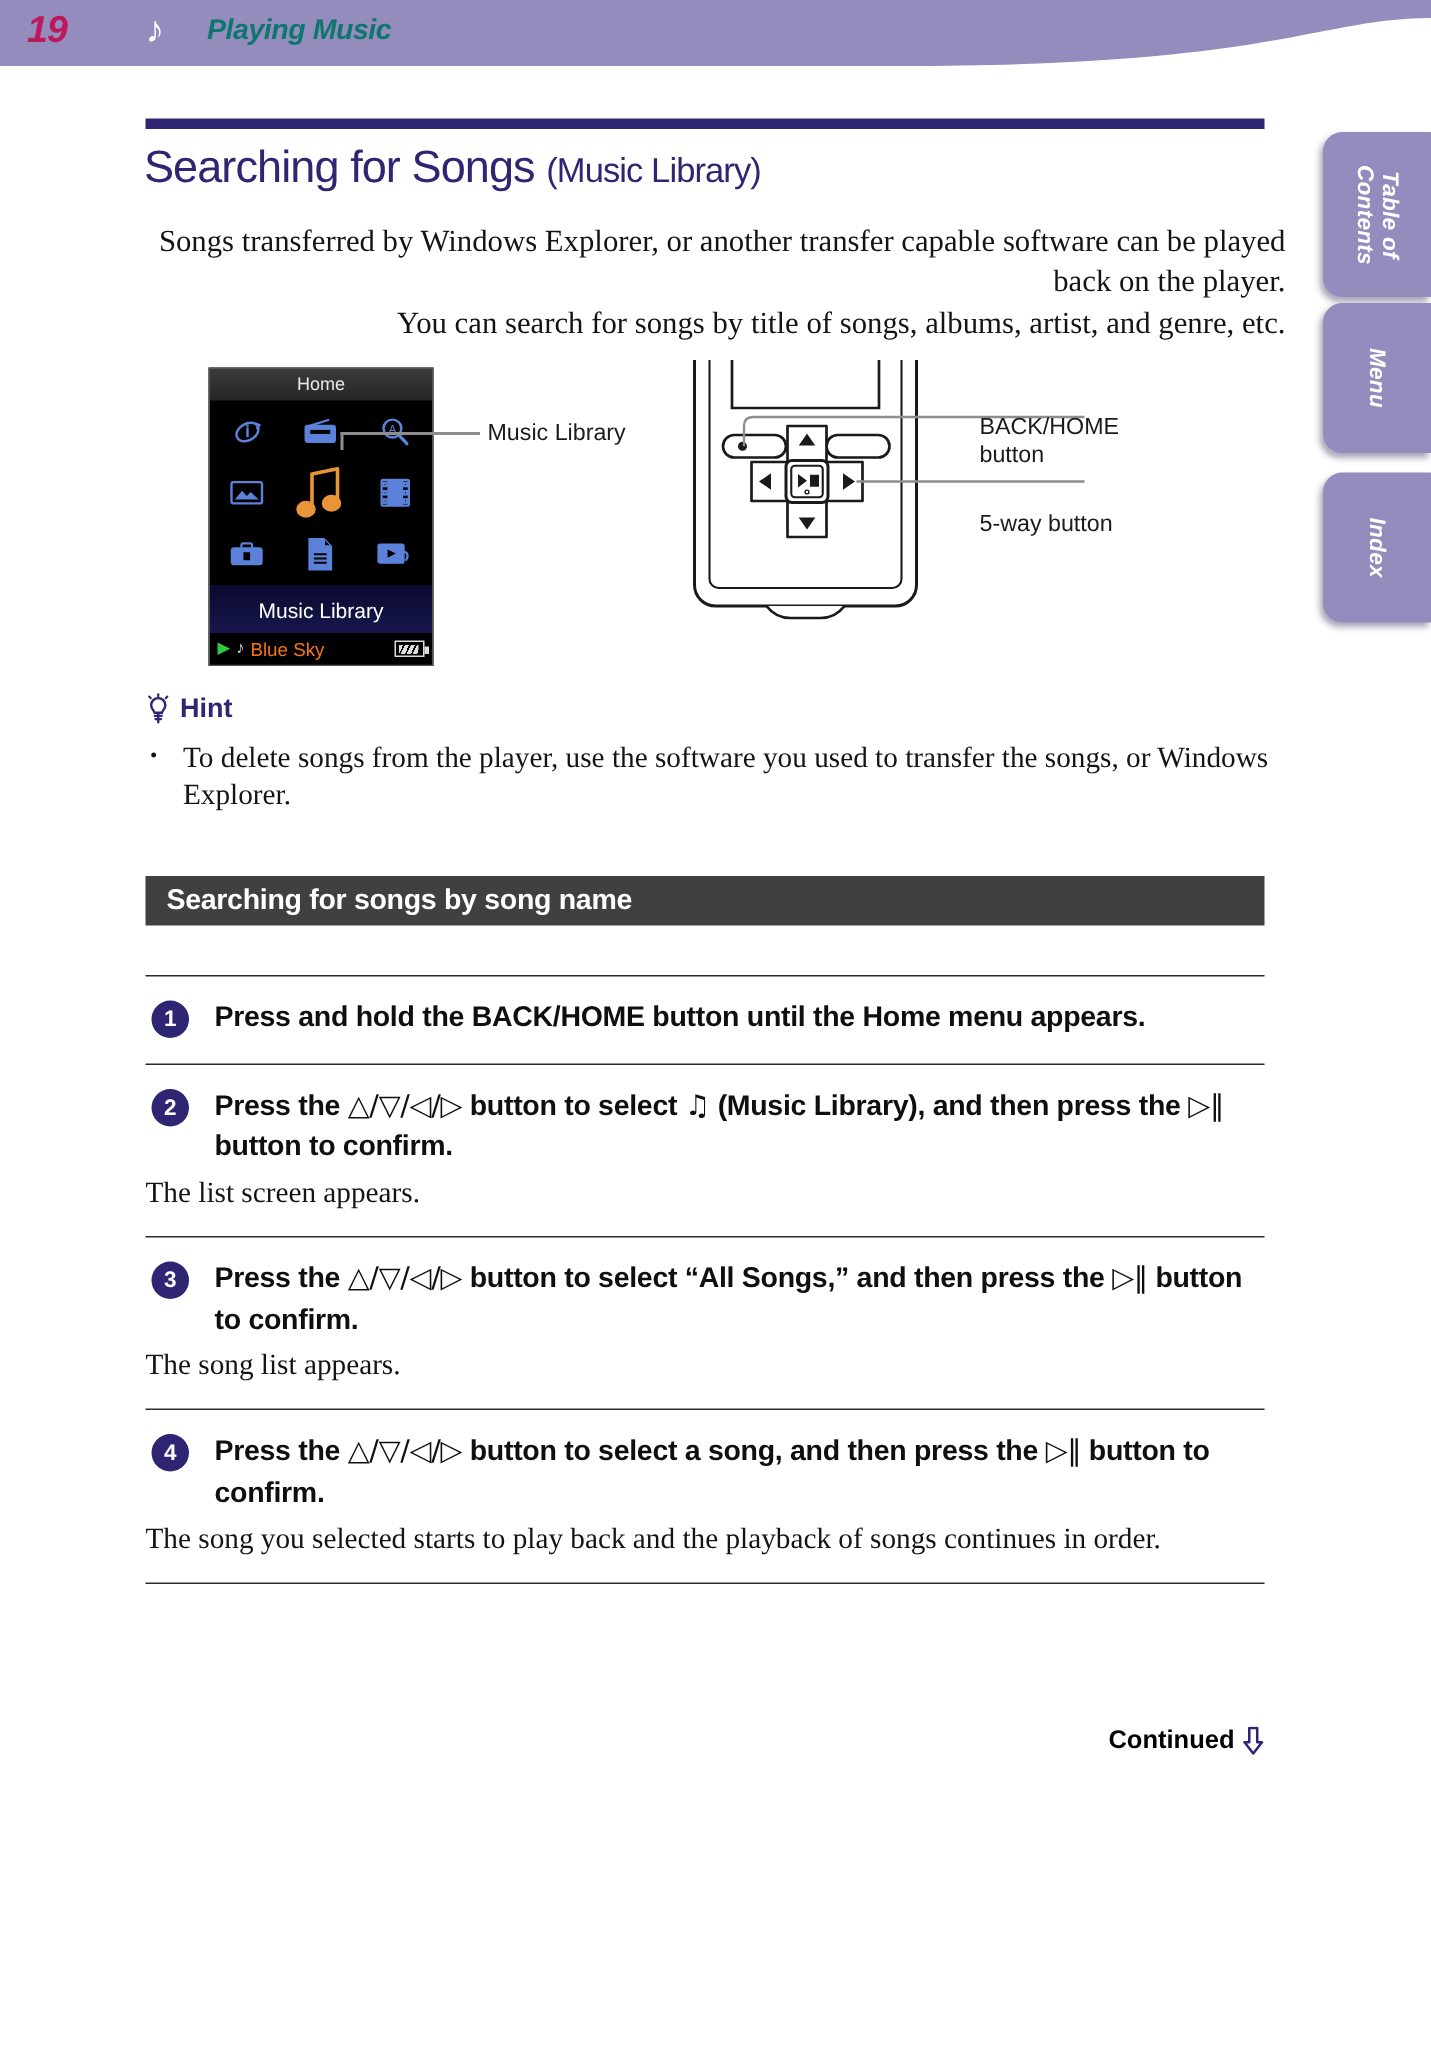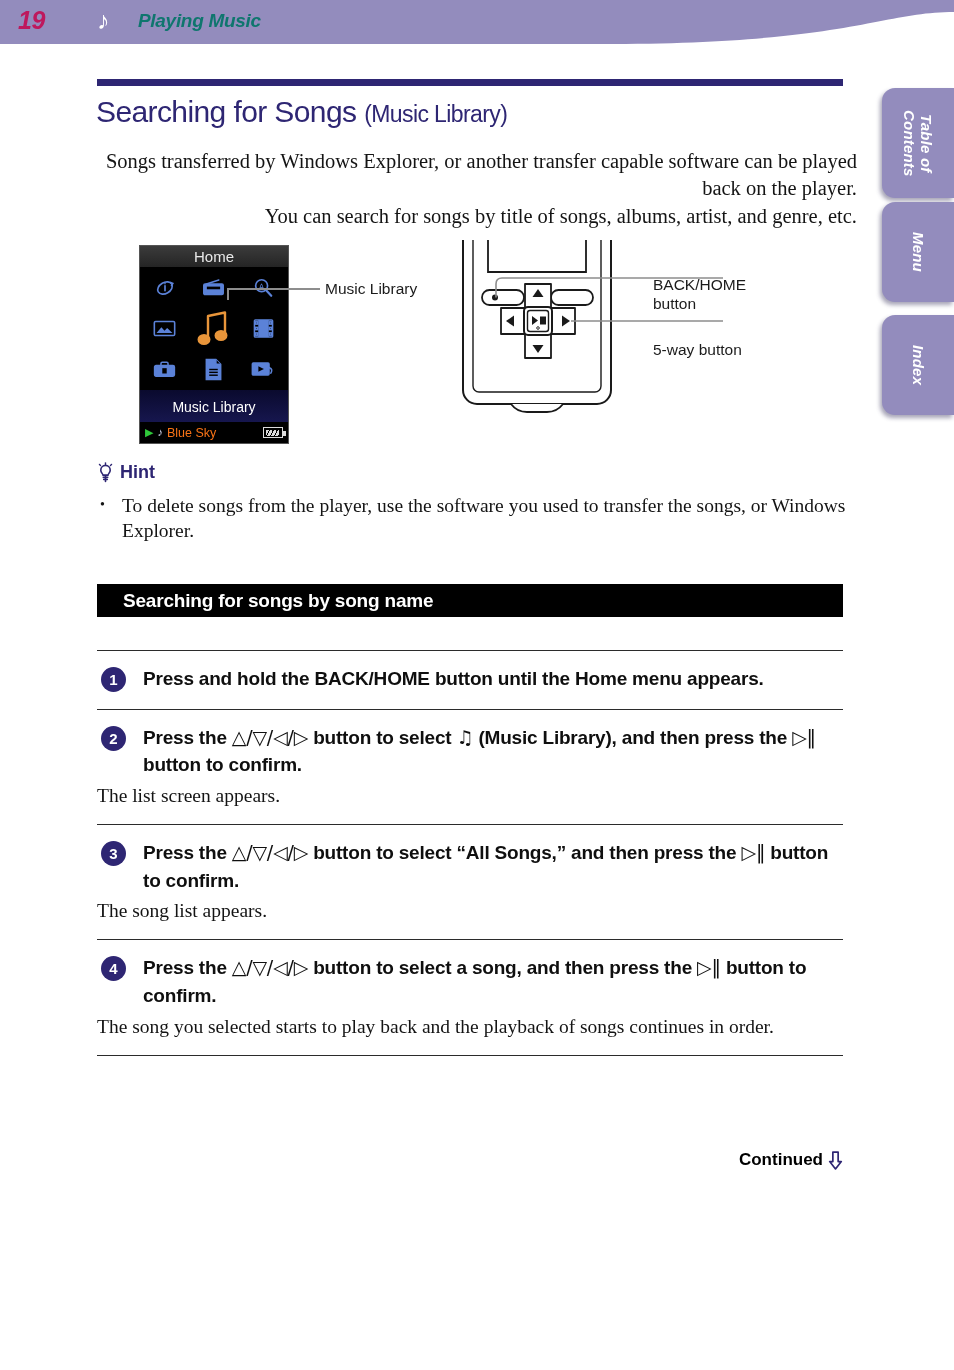--- a/index.html
+++ b/index.html
@@ -78,21 +78,21 @@
 
   
   .lcd {
     position:absolute; left:42px; top:5px; width:150px; height:199px;
     background:#000; border:1px solid #555;
   }
   .lcd-titlebar {
     height:31px; width:100%;
     background:linear-gradient(#3b3b3b,#1a1a1a);
     color:#e9e9e9; font-family:"Liberation Sans", sans-serif;
-    font-size:15px; text-align:center; line-height:21px;
+    font-size:12px; text-align:center; line-height:21px;
   }
   .lcd-grid {
     position:absolute; left:0; top:21px; width:100%; height:123px;
     background:#000;
     display:grid; grid-template-columns:repeat(3,1fr); grid-template-rows:repeat(3,1fr);
     align-items:center; justify-items:center;
   }
   .lcd-icon { color:#5b82d8; }
   .lcd-icon svg { display:block; }
   .lcd-icon.sel svg { color:#e8953a; }
@@ -145,24 +145,24 @@
   .hint-body {
     position:absolute; left:100px; top:494px; width:760px;
     font-size:19.5px; line-height:1.27; color:#141414;
   }
   .hint-body .bullet { position:absolute; left:0px; top:2px; font-size:14px; }
   .hint-body .btext { display:block; margin-left:22px; }
 
   
   .section-bar {
     position:absolute; left:97px; top:584px; width:746px; height:33px;
-    background:#000000; color:#fff;
+    background:#404040; color:#fff;
     font-family:"Liberation Sans", sans-serif; font-weight:bold;
     font-size:19px; letter-spacing:-0.2px;
-    display:flex; align-items:center; padding-left:26px;
+    display:flex; align-items:center; padding-left:14px;
   }
 
   
   .steps { position:absolute; left:97px; top:650px; width:746px; }
   .step { position:relative; border-top:1.5px solid #2b2b2b; padding:14px 0 16px 0; }
   .step:last-child { border-bottom:1.5px solid #2b2b2b; }
   .step-num {
     position:absolute; left:4px; top:16px;
     width:25px; height:25px; border-radius:50%;
     background:#2e2673; color:#fff;

